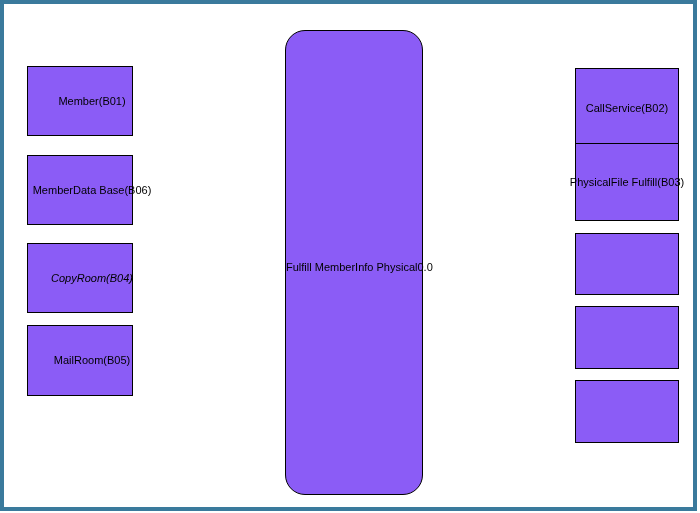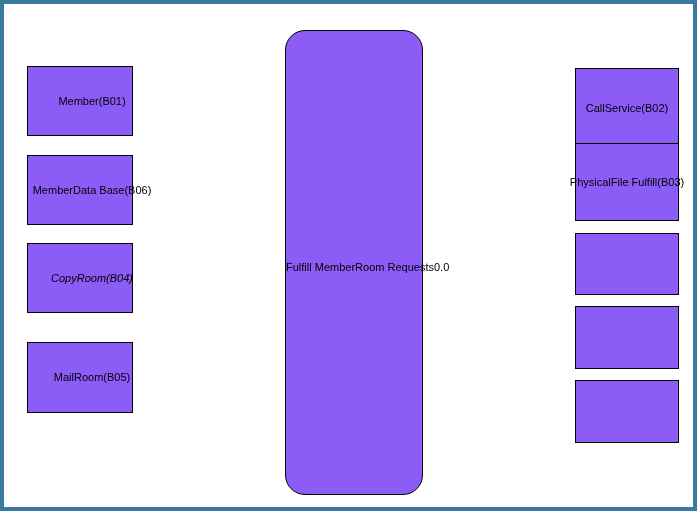--- a/index.html
+++ b/index.html
@@ -37,36 +37,36 @@
     border-radius: 20px;
     justify-content: flex-start;
     padding-top: 10px;
   }
   
   .n-left   { left: 23px;  width: 106px; padding-left: 24px; }
   .n-right  { left: 571px; width: 104px; }
   .n-b01 { top: 62px;  height: 70px; }
   .n-b06 { top: 151px; height: 70px; }
   .n-b04 { top: 239px; height: 70px; font-style: italic; }
-  .n-b05 { top: 338px; height: 71px; align-items: center; }
+  .n-b05 { top: 321px; height: 71px; align-items: center; }
   .n-b02 { top: 64px;  height: 80px; }
   .n-b03 { top: 139px; height: 78px; }
   .n-e1  { top: 229px; height: 62px; }
   .n-e2  { top: 302px; height: 63px; }
   .n-e3  { top: 376px; height: 63px; }
   .n-proc { left: 281px; top: 26px; width: 138px; height: 465px; }
 </style>
 </head>
 <body>
 
 <div class="frame">
 
   <div class="node process n-proc">
     <div class="node-line">Fulfill Member</div>
-    <div class="node-line">Room Requests</div>
+    <div class="node-line">Info Physical</div>
     <div class="node-line">0.0</div>
   </div>
 
   <div class="node n-left n-b01">
     <div class="node-line">Member</div>
     <div class="node-line">(B01)</div>
   </div>
 
   <div class="node n-left n-b06">
     <div class="node-line">Member</div>

